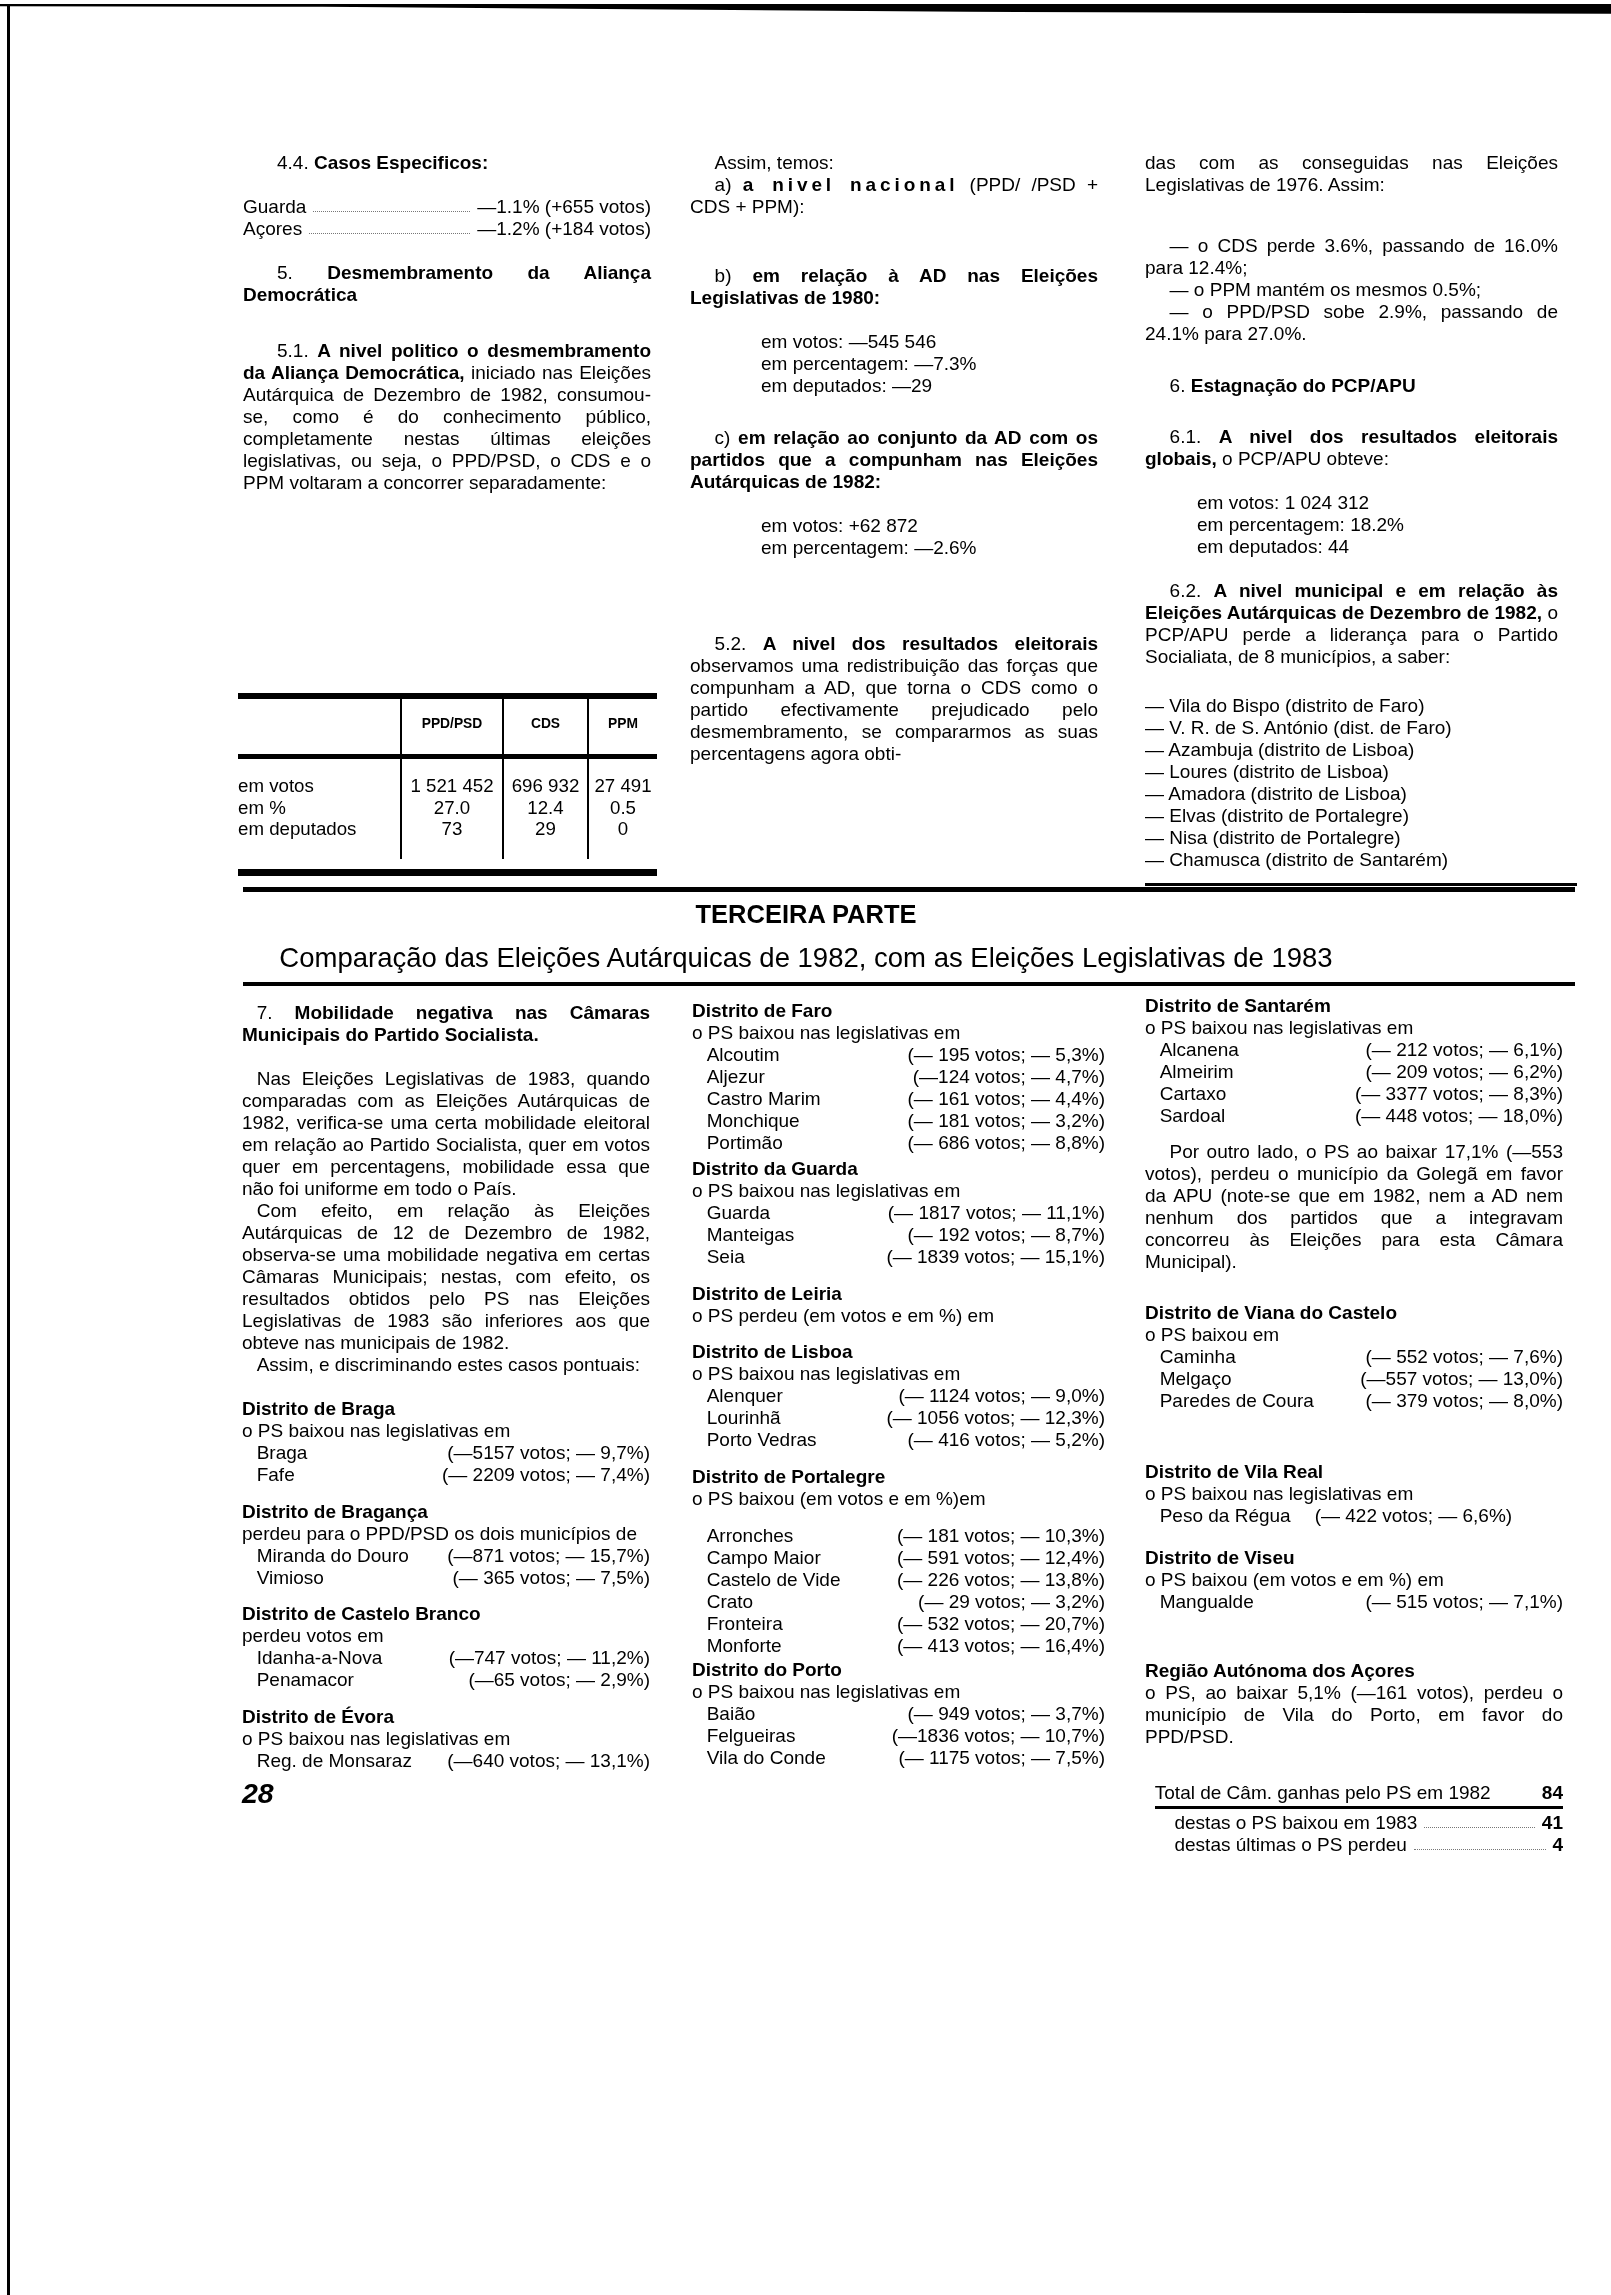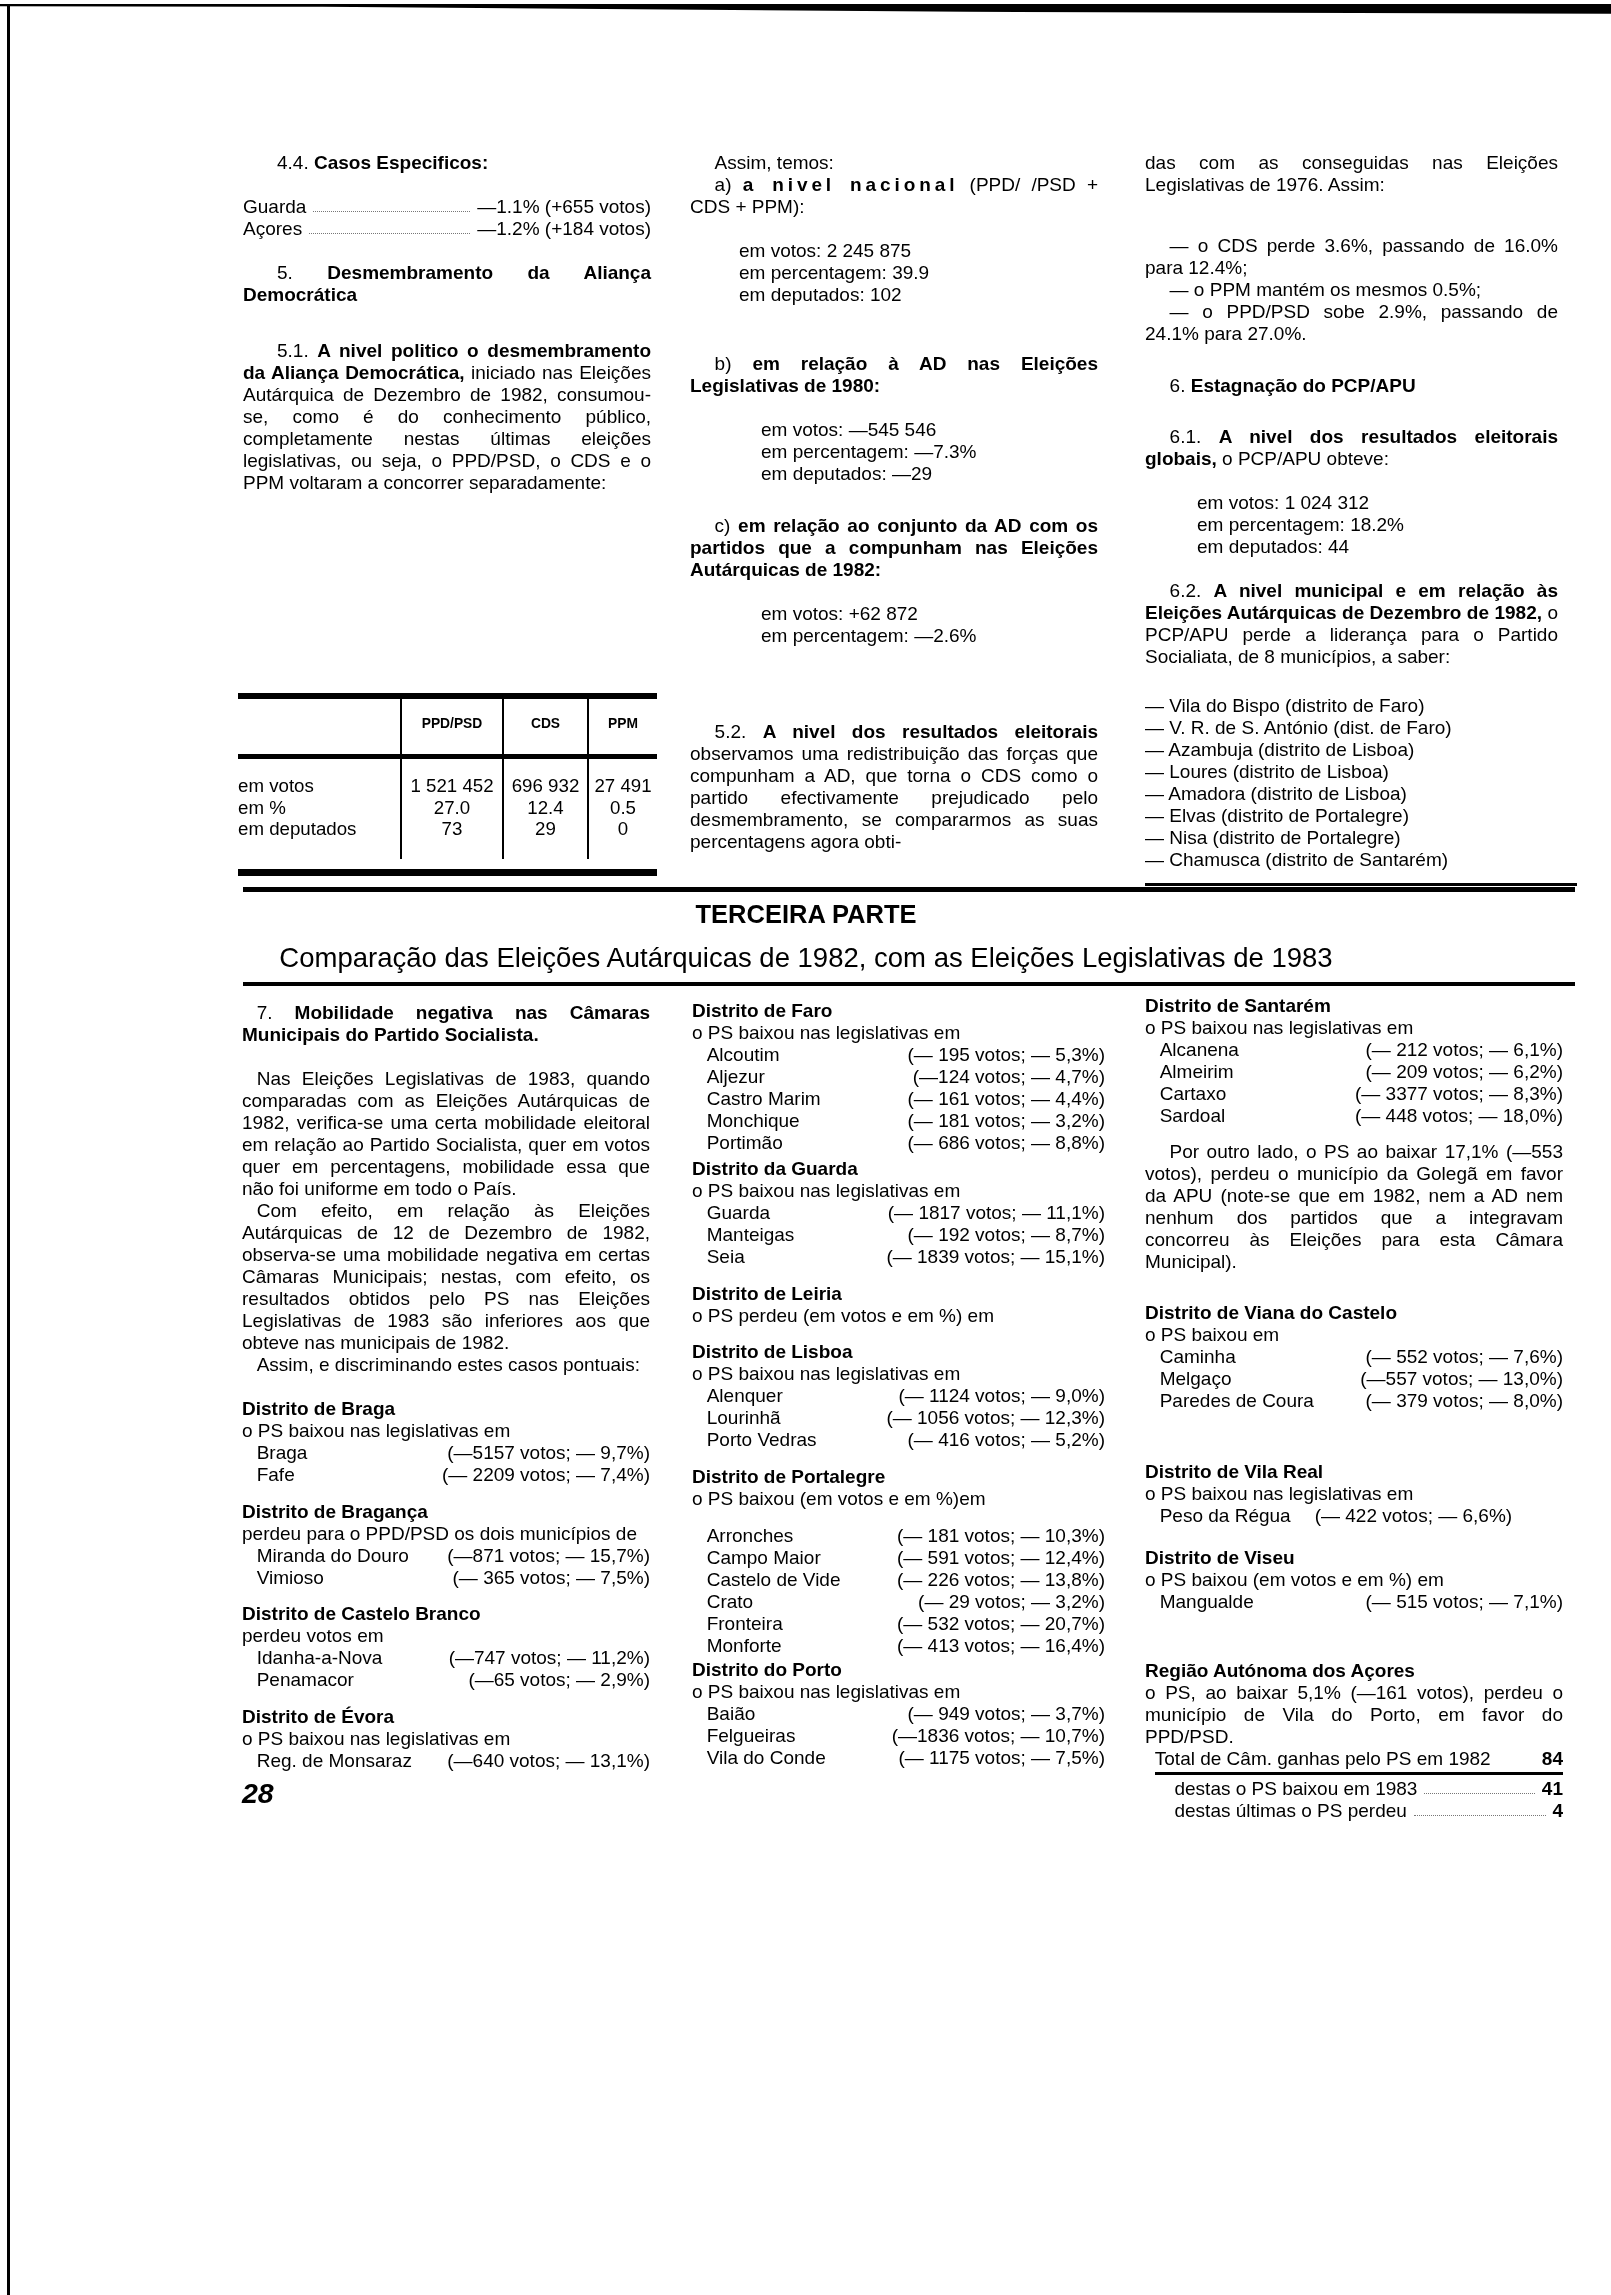--- a/index.html
+++ b/index.html
@@ -111,25 +111,20 @@
   </tbody>
 </table>
 
 <div class="col" style="left:690px;top:152px;width:408px;">
   <p class="p ind" style="text-indent:24.6px;">Assim, temos:</p>
   <p class="p" style="text-indent:24.6px;">
     <span>a)</span>
     <span class="b" style="letter-spacing:3.9px;">a nivel nacional</span>
     <span>(PPD/ /PSD + CDS + PPM):</span>
   </p>
-  <div class="blk">
-    <p class="stat">em votos: 2 245 875</p>
-    <p class="stat">em percentagem: 39.9</p>
-    <p class="stat">em deputados: 102</p>
-  </div>
   <p class="p blk" style="text-indent:24.6px;margin-top:47px;">
     <span>b)</span>
     <span class="b">em relação à AD nas Eleições Legislativas de 1980:</span>
   </p>
   <div class="blk">
     <p class="stat" style="padding-left:71px">em votos: —545 546</p>
     <p class="stat" style="padding-left:71px">em percentagem: —7.3%</p>
     <p class="stat" style="padding-left:71px">em deputados: —29</p>
   </div>
   <p class="p blk" style="text-indent:24.6px;margin-top:29.5px;">
@@ -427,21 +422,21 @@
       <div class="row">
           <span class="n">Mangualde</span>
           <span class="v">(— 515 votos; — 7,1%)</span>
         </div>
     </div>
   </div>
   <div style="margin-top:47px">
     <p class="dist-h">Região Autónoma dos Açores</p>
     <p class="p">o PS, ao baixar 5,1% (—161 votos), perdeu o município de Vila do Porto, em favor do PPD/PSD.</p>
   </div>
-  <div style="padding-left:9.8px;">
+  <div style="margin-top:34px;padding-left:9.8px;">
     <div class="row" style="border-bottom:3.9px solid #000;padding-bottom:2px;">
       <span>Total de Câm. ganhas pelo PS em 1982</span>
       <span class="b">84</span>
     </div>
     <div style="padding-left:19.7px;margin-top:2.9px;">
       <div class="lead">
           <span class="n">destas o PS baixou em 1983</span>
           <span class="dots"></span>
           <span class="b">41</span>
         </div>

